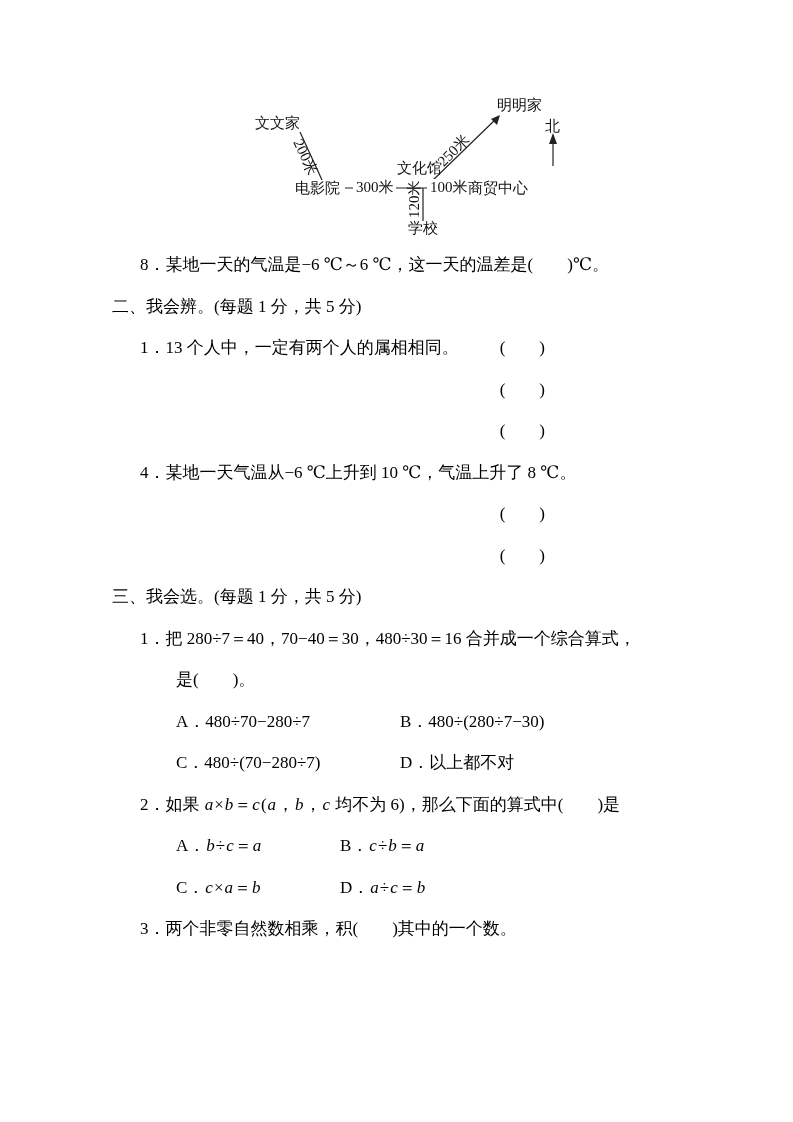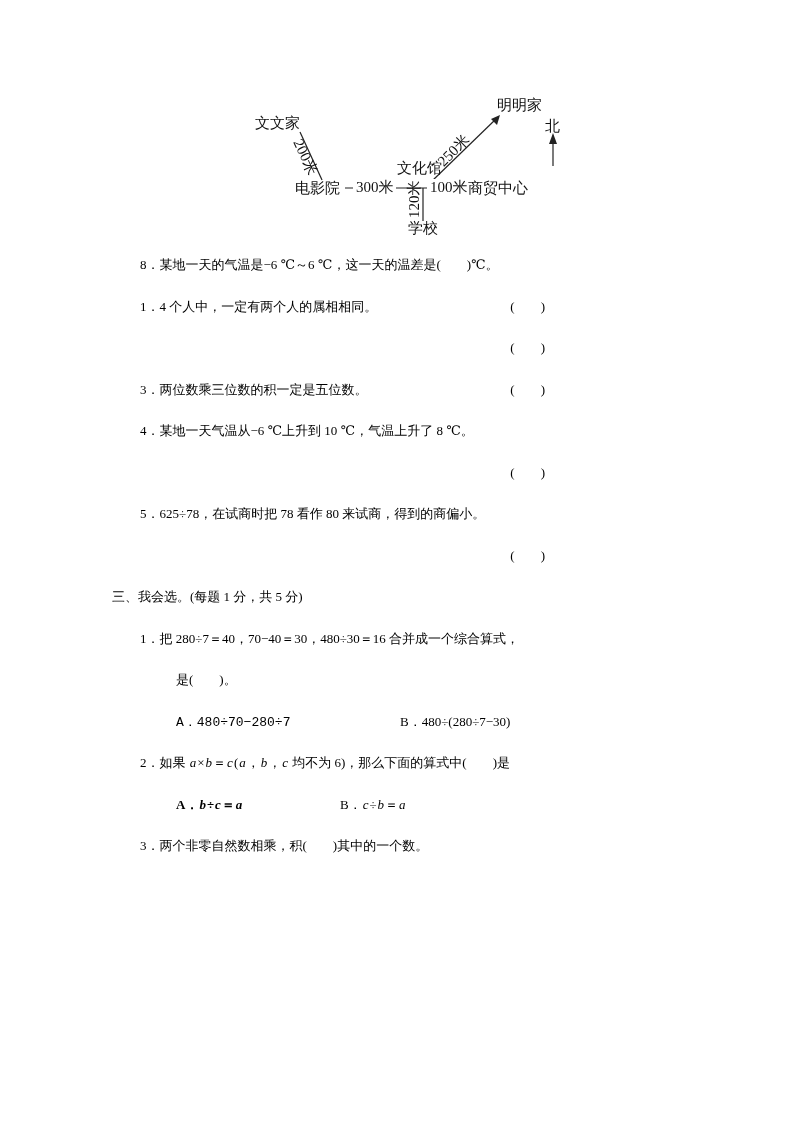--- a/index.html
+++ b/index.html
@@ -16,30 +16,30 @@
   .diagram text {
     font-size:15px; fill:#111;
     font-family:"Liberation Serif","DejaVu Serif",serif;
   }
   .diagram line { stroke:#222; stroke-width:1.2; }
   .diagram polygon { fill:#222; }
 
   
   .content {
     position:absolute; left:0; top:244px; width:680px;
-    padding:0 135px 0 112px; font-size:13px;
+    padding:0 135px 0 112px; font-size:17px;
   }
   .line  { height:41.5px; line-height:41.5px; white-space:nowrap; }
   .q     { margin-left:28px; }
   .cont  { margin-left:64px; }
   .flexline { display:flex; }
   .flexline .bracket { margin-left:auto; }
   .bracketline { text-align:right; }
-  .optcell1 { display:inline-block; min-width:224px;font-family:Liberation Mono, monospace; }
-  .optcell2 { display:inline-block; min-width:164px;font-weight:bold; }
+  .optcell1 { display:inline-block; min-width:224px; }
+  .optcell2 { display:inline-block; min-width:164px; }
   .var { font-style:italic; padding:0 1px; }
 </style>
 </head>
 <body>
 
 <div class="page">
 
   <div class="diagram">
     <svg width="370" height="170" viewBox="0 0 370 170">
 
@@ -67,46 +67,47 @@
       <text x="310" y="51">北</text>
       <line x1="318" y1="86" x2="318" y2="58"></line>
       <polygon points="318,53 314,64 322,64"></polygon>
     </svg>
   </div>
 
   <div class="content">
 
     <div class="line q"><span>8．</span><span>某地一天的气温是−6 ℃～6 ℃，这一天的温差是(　　)℃。</span></div>
 
+    <div class="line">二、我会辨。(每题 1 分，共 5 分)</div>
 
     <div class="line q flexline">
-        <span><span>1．</span><span>4 个人中，一定有两个人的属相相同。</span></span>
+        <span><span>1．</span><span>13 个人中，一定有两个人的属相相同。</span></span>
         <span class="bracket">(　　)</span>
       </div>
 
     <div class="line q flexline">
         <span class="bracket">(　　)</span>
       </div>
 
     <div class="line q flexline">
-        <span><span>3．</span><span>两位数乘三位数的积一定是五位数。</span></span>
         <span class="bracket">(　　)</span>
       </div>
 
     <div class="line q"><span>4．</span><span>某地一天气温从−6 ℃上升到 10 ℃，气温上升了 8 ℃。</span></div>
     <div class="line bracketline"><span>(　　)</span></div>
 
-    <div class="line q"><span>5．</span><span>625÷78，在试商时把 78 看作 80 来试商，得到的商偏小。</span></div>
     <div class="line bracketline"><span>(　　)</span></div>
 
     <div class="line">三、我会选。(每题 1 分，共 5 分)</div>
 
     <div class="line q"><span>1．</span><span>把 280÷7＝40，70−40＝30，480÷30＝16 合并成一个综合算式，</span></div>
     <div class="line cont">是(　　)。</div>
     <div class="line cont"><span class="optcell1"><span>A．</span><span>480÷70−280÷7</span></span><span><span>B．</span><span>480÷(280÷7−30)</span></span></div>
+    <div class="line cont"><span class="optcell1"><span>C．</span><span>480÷(70−280÷7)</span></span><span><span>D．</span><span>以上都不对</span></span></div>
 
     <div class="line q"><span>2．</span><span>如果 </span><span class="var">a</span><span>×</span><span class="var">b</span><span>＝</span><span class="var">c</span><span>(</span><span class="var">a</span><span>，</span><span class="var">b</span><span>，</span><span class="var">c</span><span> 均不为 6)，那么下面的算式中(　　)是</span></div>
     <div class="line cont"><span class="optcell2"><span>A．</span><span class="var">b</span><span>÷</span><span class="var">c</span><span>＝</span><span class="var">a</span></span><span><span>B．</span><span class="var">c</span><span>÷</span><span class="var">b</span><span>＝</span><span class="var">a</span></span></div>
+    <div class="line cont"><span class="optcell2"><span>C．</span><span class="var">c</span><span>×</span><span class="var">a</span><span>＝</span><span class="var">b</span></span><span><span>D．</span><span class="var">a</span><span>÷</span><span class="var">c</span><span>＝</span><span class="var">b</span></span></div>
 
     <div class="line q"><span>3．</span><span>两个非零自然数相乘，积(　　)其中的一个数。</span></div>
 
   </div>
 </div>
 
 </body></html>

